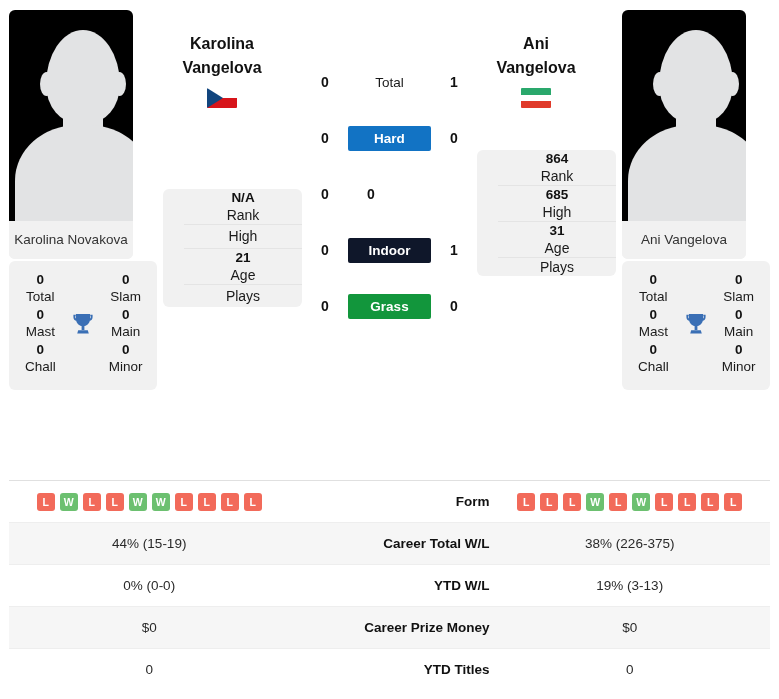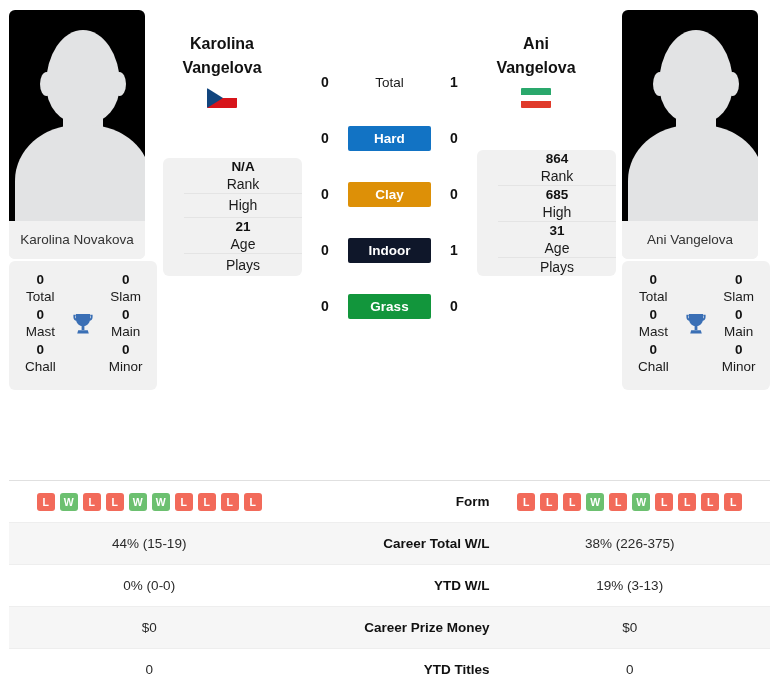--- a/index.html
+++ b/index.html
@@ -37,21 +37,21 @@
     width: 148px;
     flex: 0 0 148px;
     display: flex;
     flex-direction: column;
   }
 
   .photo-card {
     background: #f1f1f1;
     border-radius: 6px;
     overflow: hidden;
-    width: 136px;
+    width: 124px;
   }
   .photo {
     width: 148px;
     height: 211px;
     background: #000000;
     position: relative;
     overflow: hidden;
   }
   .silhouette-head {
     position: absolute;
@@ -376,21 +376,21 @@
     <div style="display:flex; flex-direction:column;">
       <div class="name-block">
         <div class="pname">Karolina</div>
         <div class="pname">Vangelova</div>
         <div class="flag flag-cz">
           <div class="cz-top"></div>
           <div class="cz-bottom"></div>
           <div class="cz-tri"></div>
         </div>
       </div>
-      <div class="info-card left" style="margin-top:30px; margin-left:6px; height:303px;">
+      <div class="info-card left" style="margin-top:61px; margin-left:6px; height:303px;">
         <div class="info-cell">
           <div class="val">N/A</div>
           <div class="lbl">Rank</div>
         </div>
         <div class="info-cell">
 
           <div class="lbl">High</div>
         </div>
         <div class="info-cell">
           <div class="val">21</div>
@@ -409,21 +409,20 @@
         <div class="surface-pill plain">Total</div>
         <div class="score">1</div>
       </div>
       <div class="surface-row">
         <div class="score">0</div>
         <div class="surface-pill" style="background:#1273c4;">Hard</div>
         <div class="score">0</div>
       </div>
       <div class="surface-row">
         <div class="score">0</div>
-        <div class="surface-pill" style="background:#dd9007;">Clay</div>
         <div class="score">0</div>
       </div>
       <div class="surface-row">
         <div class="score">0</div>
         <div class="surface-pill" style="background:#0f172a;">Indoor</div>
         <div class="score">1</div>
       </div>
       <div class="surface-row">
         <div class="score">0</div>
         <div class="surface-pill" style="background:#12963c;">Grass</div>

